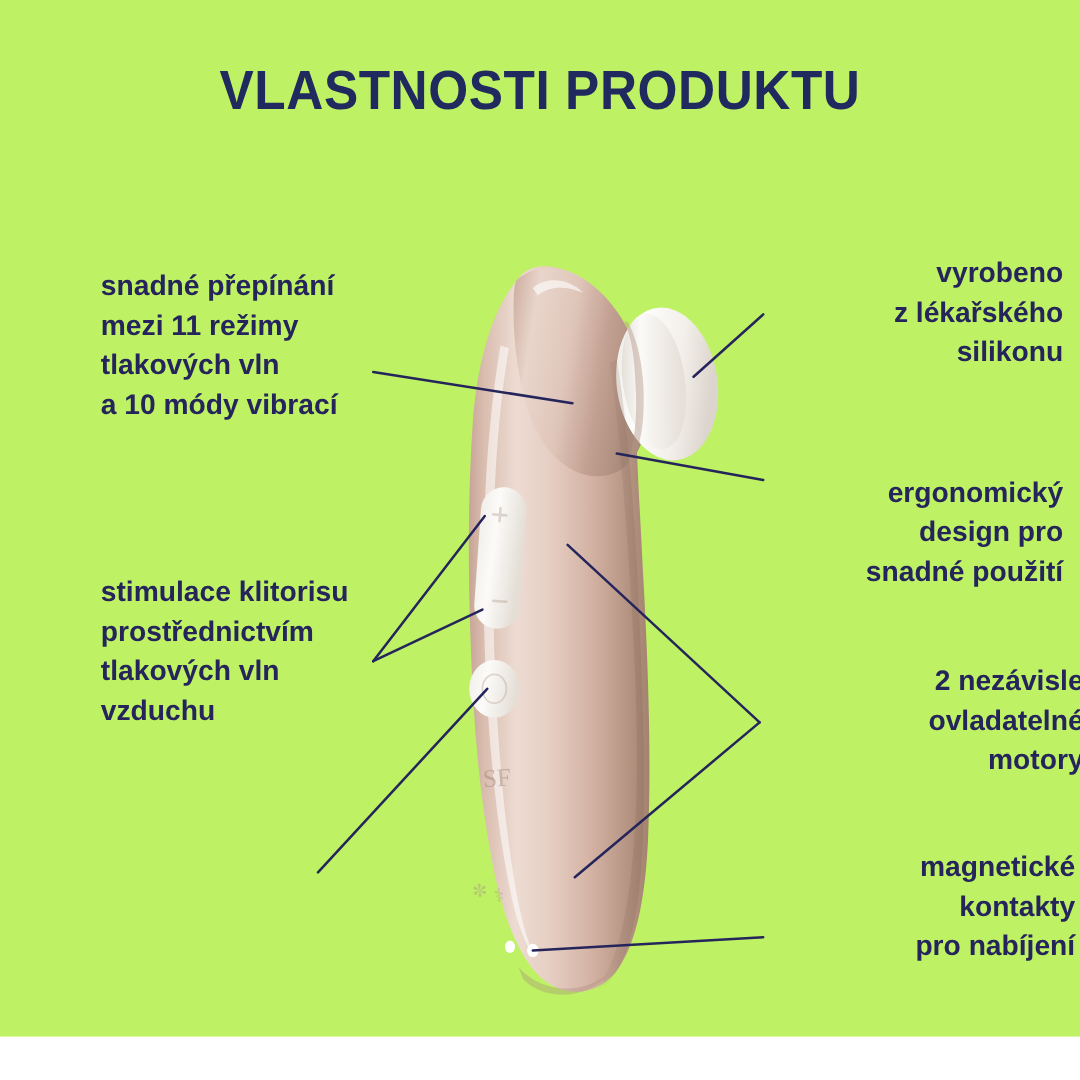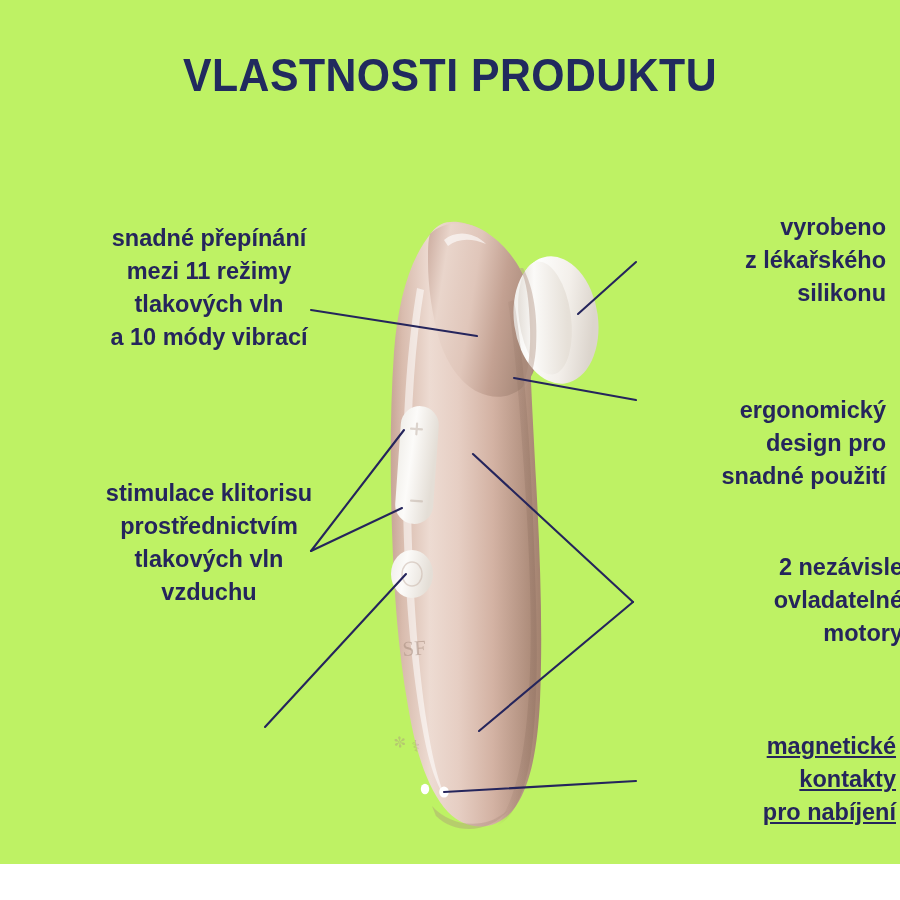--- a/index.html
+++ b/index.html
@@ -36,30 +36,30 @@
   
   .callout {
     position: absolute;
     color: #25255c;
     font-family: "Liberation Sans", sans-serif;
     font-weight: 600;
     font-size: 23.5px;
     line-height: 33px;
     white-space: pre-line;
   }
-  .callout.left  { text-align: center; }
+  .callout.left  { text-align: left; }
   .callout.right { text-align: right; }
 
   #label-modes      { left: 84px;  top: 222px; width: 250px; }
   #label-stim       { left: 84px;  top: 477px; width: 250px; }
   #label-onetouch   { left: 88px;  top: 672px; width: 230px; }
   #label-silicone   { left: 646px; top: 211px; width: 240px; }
   #label-ergonomic  { left: 646px; top: 364px; width: 240px; margin-top: 30px; }
   #label-motors     { left: 663px; top: 551px; width: 240px; }
-  #label-magnetic   { left: 646px; top: 730px; width: 250px; text-decoration: underline; }
+  #label-magnetic   { left: 646px; top: 706px; width: 250px; }
 
   
   #product-svg, #lines-svg {
     position: absolute;
     left: 0;
     top: 0;
     width: 900px;
     height: 900px;
   }
   #lines-svg { pointer-events: none; }

